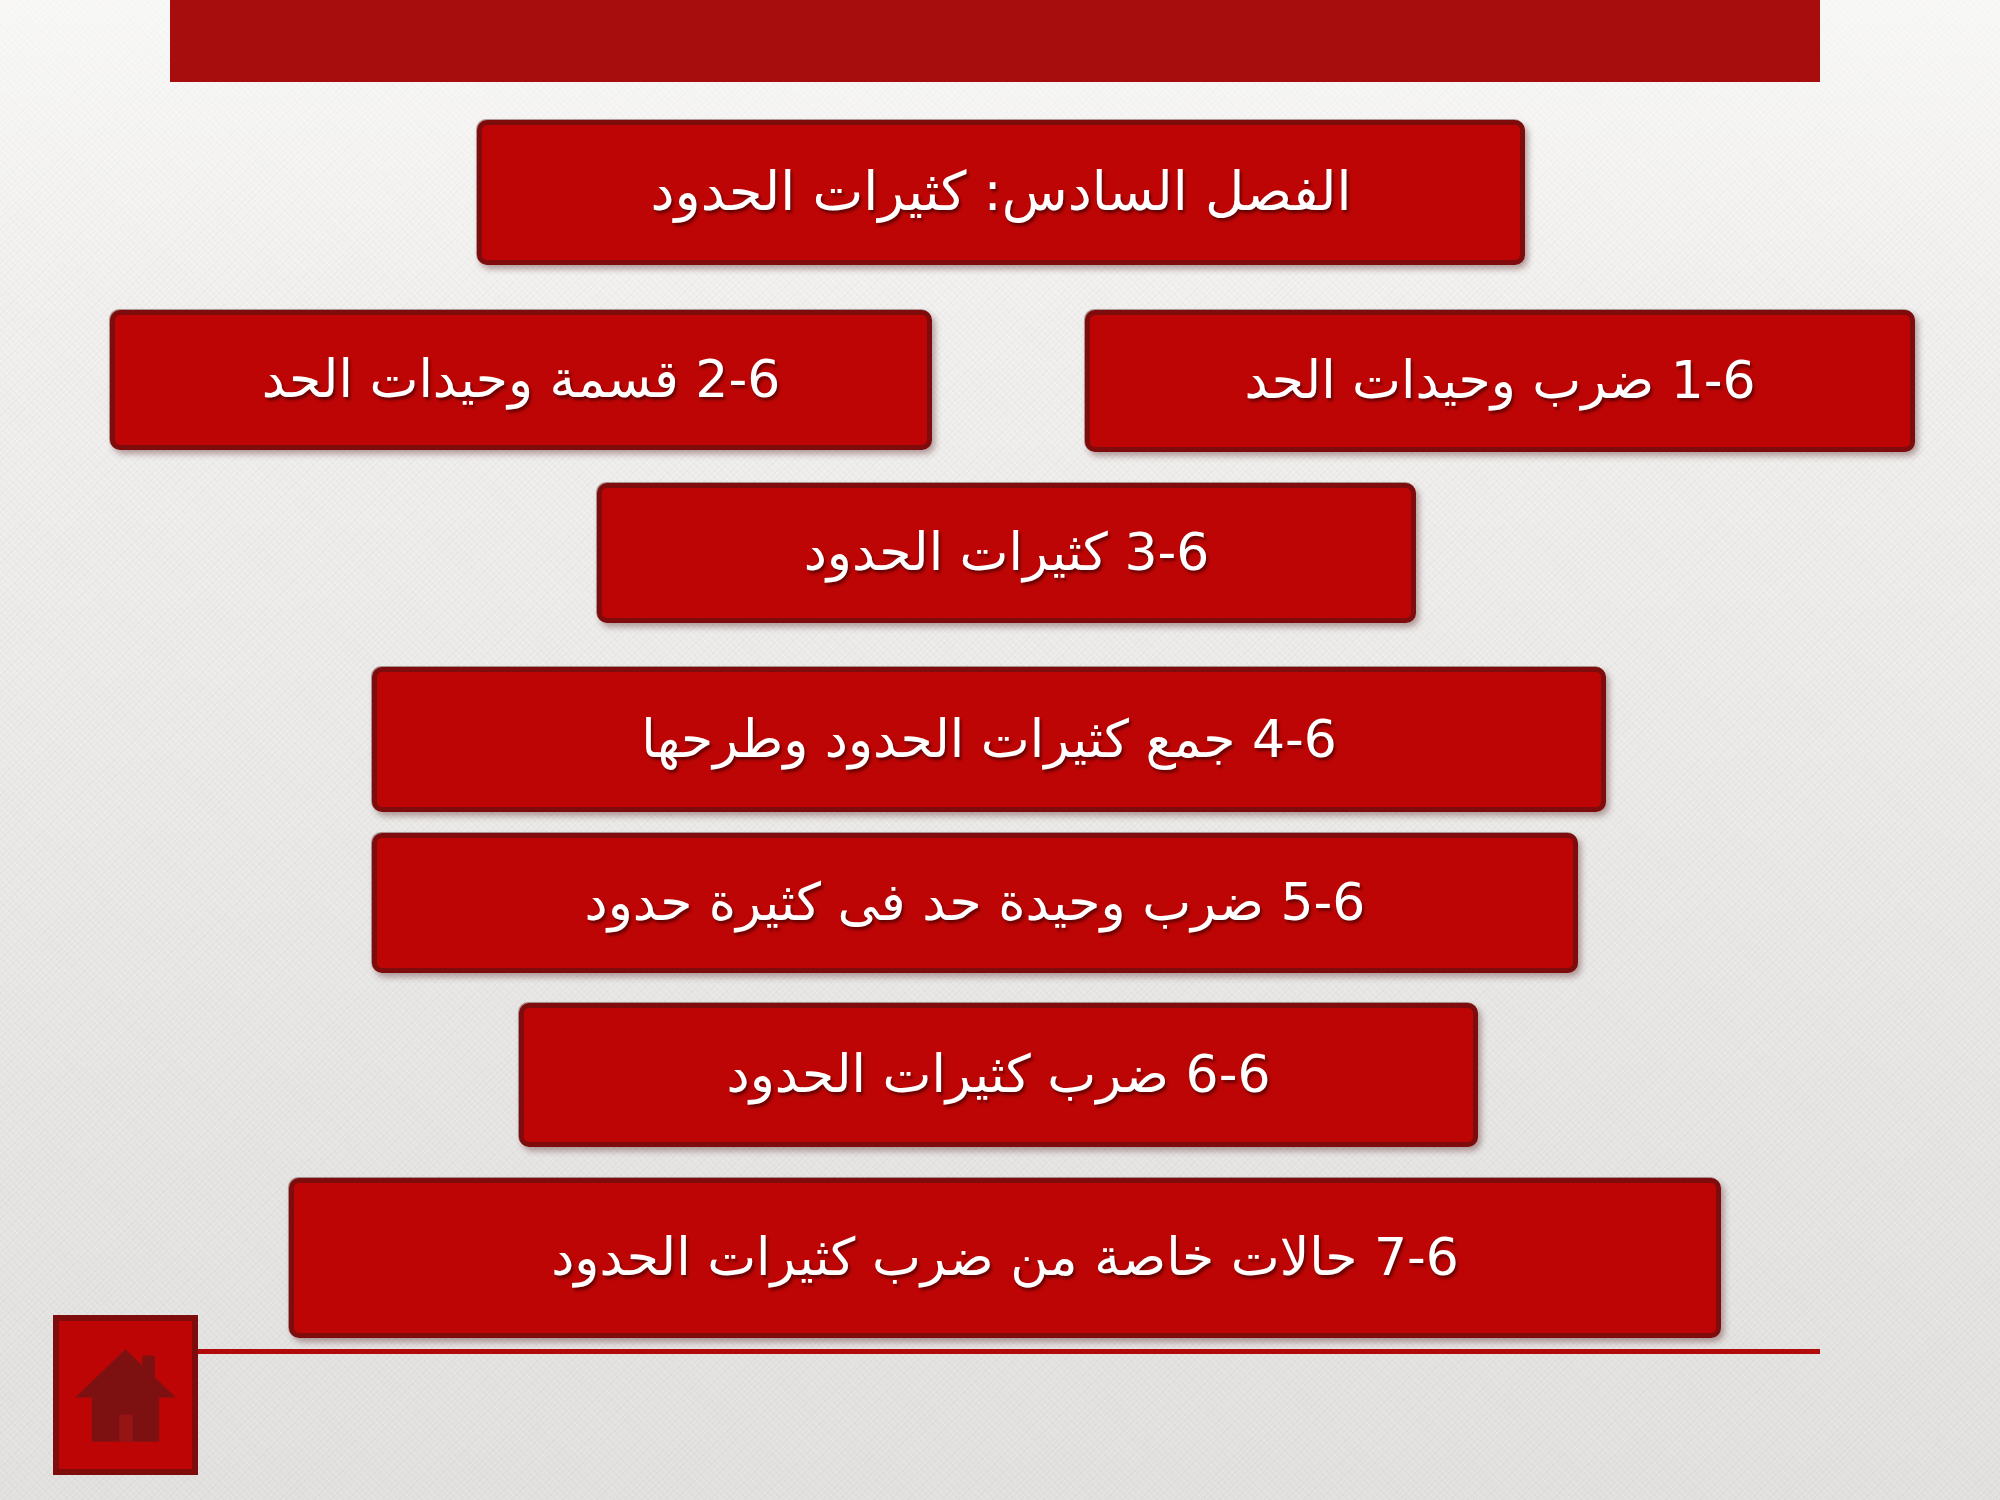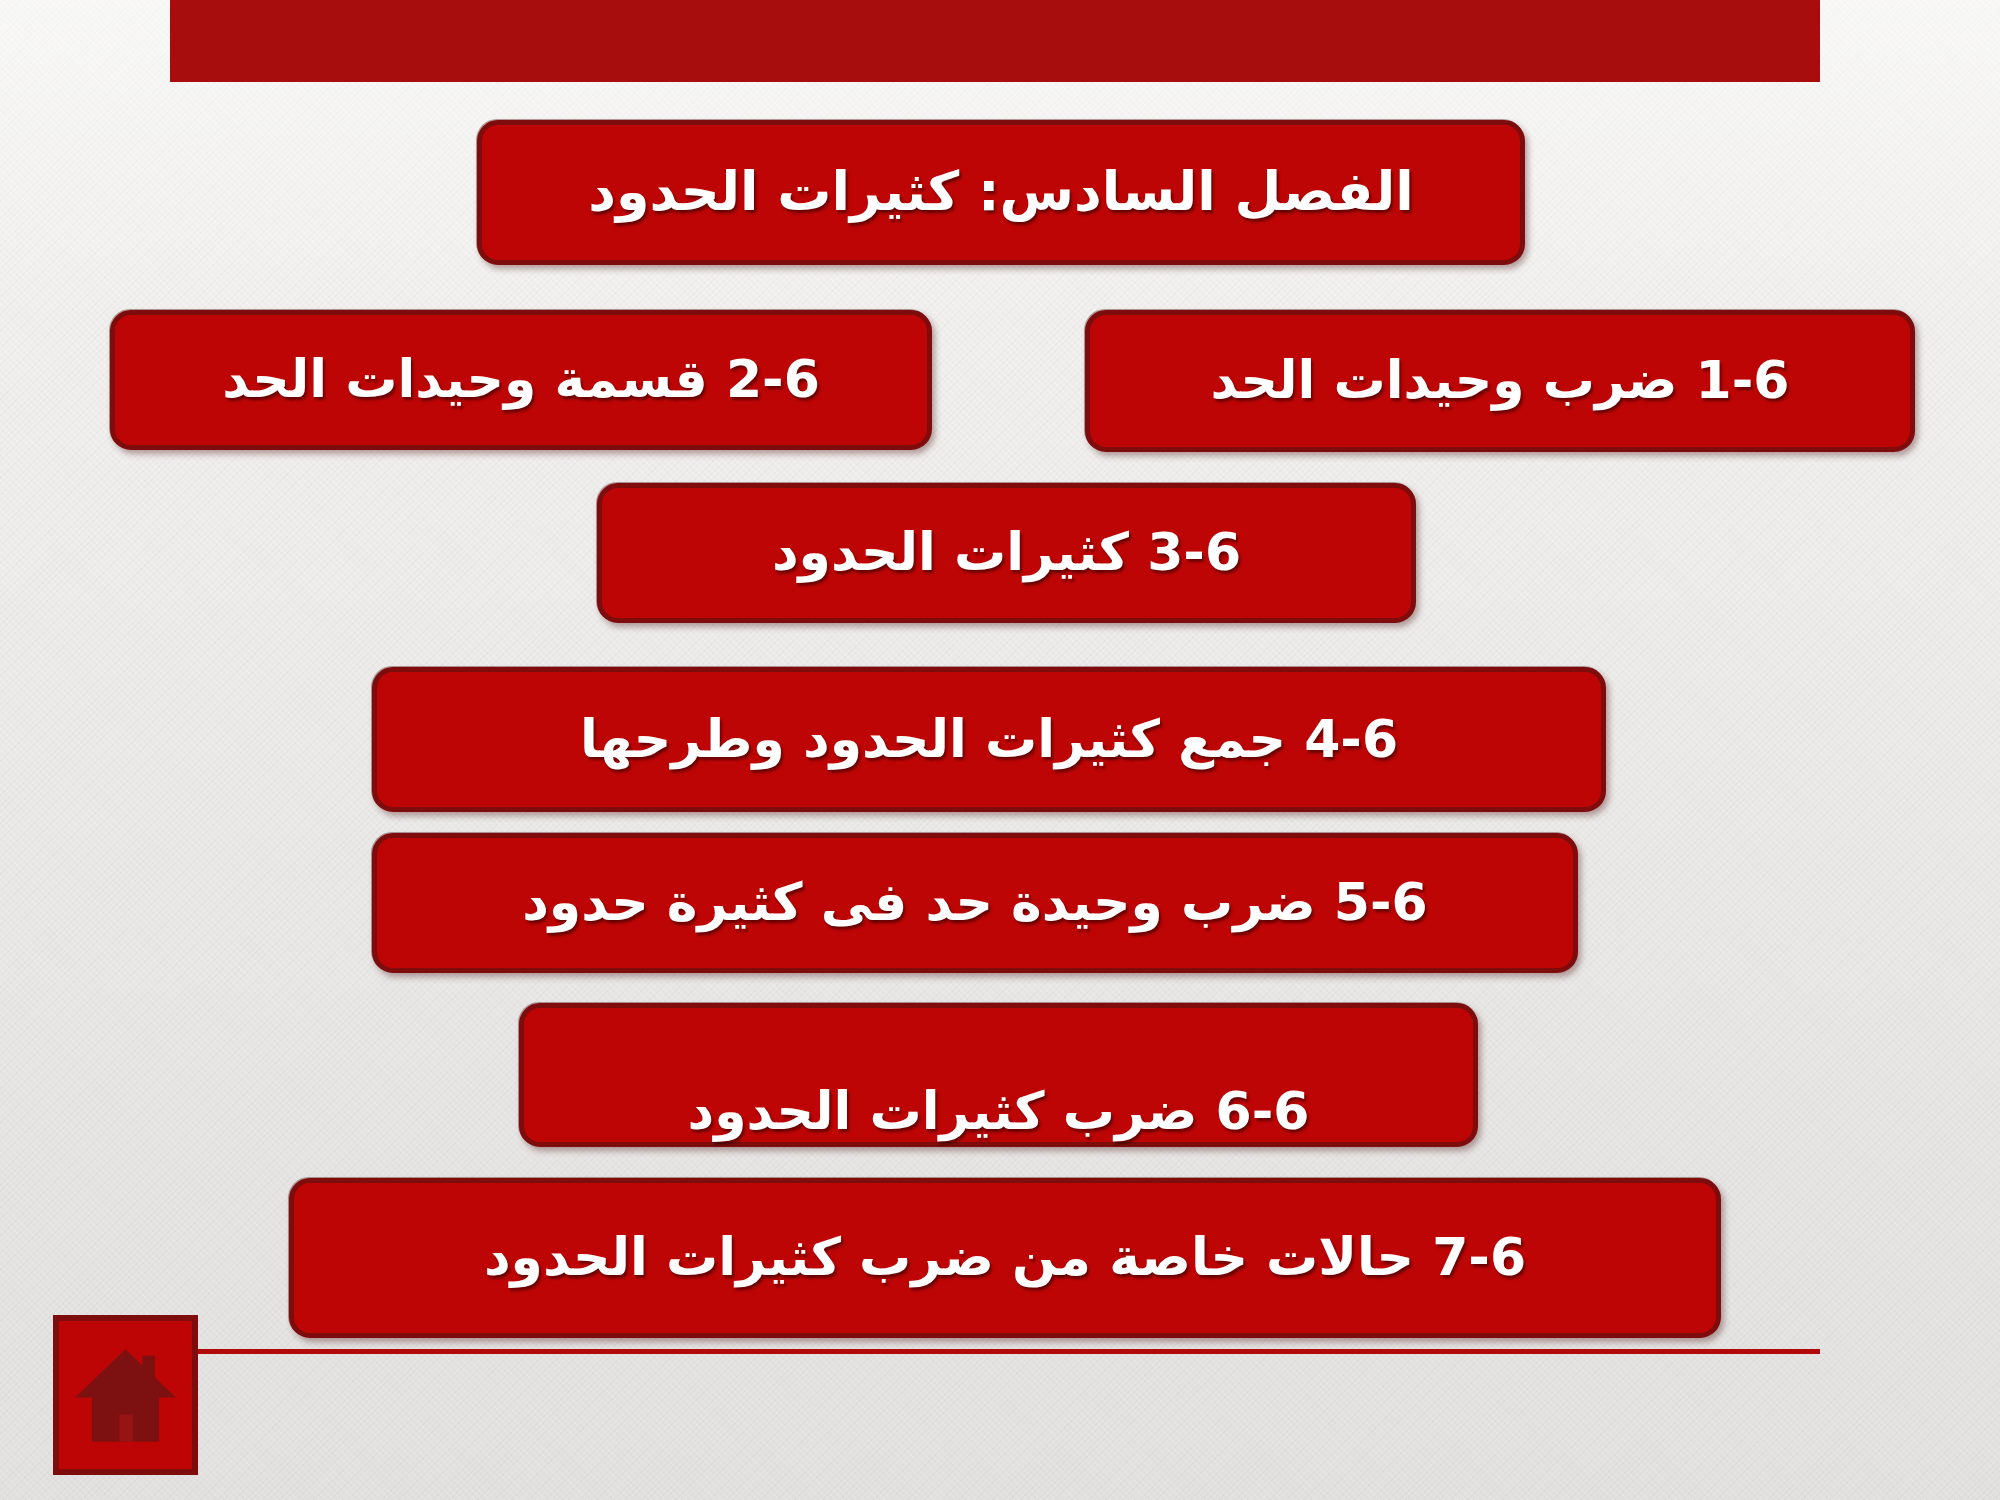--- a/index.html
+++ b/index.html
@@ -31,40 +31,40 @@
   }
   .top-bar{
     position:absolute;
     left:170px;top:0;width:1650px;height:82px;
     background:var(--bar-color);
   }
   .nav-box{
     position:absolute;
     background:var(--box-fill);
     border:5px solid var(--box-border);
-    border-radius:21px;
+    border-radius:10px;
     box-shadow:3px 4px 6px rgba(80,20,20,.38), -1px -1px 0 rgba(60,0,0,.35);
     display:flex;align-items:center;justify-content:center;
     direction:rtl;
     color:var(--text-color);
-    font-weight:bold;
+    font-weight:normal;
     font-size:52px;
     line-height:1.15;
     text-align:center;
     text-shadow:2px 3px 3px rgba(0,0,0,.45);
-    padding:0 24px;
+    padding:12px 24px;
     white-space:nowrap;
   }
   .title-box{left:477px;top:120px;width:1048px;height:145px;font-size:54px;}
   .box-1{left:1085px;top:310px;width:830px;height:142px;}
   .box-2{left:110px;top:310px;width:822px;height:140px;}
   .box-3{left:597px;top:483px;width:819px;height:140px;text-align:right;}
   .box-4{left:372px;top:667px;width:1234px;height:145px;}
   .box-5{left:372px;top:833px;width:1206px;height:140px;justify-content:center;}
-  .box-6{left:519px;top:1003px;width:959px;height:144px;align-items:flex-end;}
+  .box-6{left:519px;top:1003px;width:959px;height:144px;}
   .box-7{left:289px;top:1178px;width:1432px;height:160px;}
   .divider-line{
     position:absolute;
     left:198px;top:1349px;width:1622px;height:5px;
     background:var(--line-color);
   }
   .home-button{
     position:absolute;
     left:53px;top:1315px;width:145px;height:160px;
     background:var(--box-fill);

